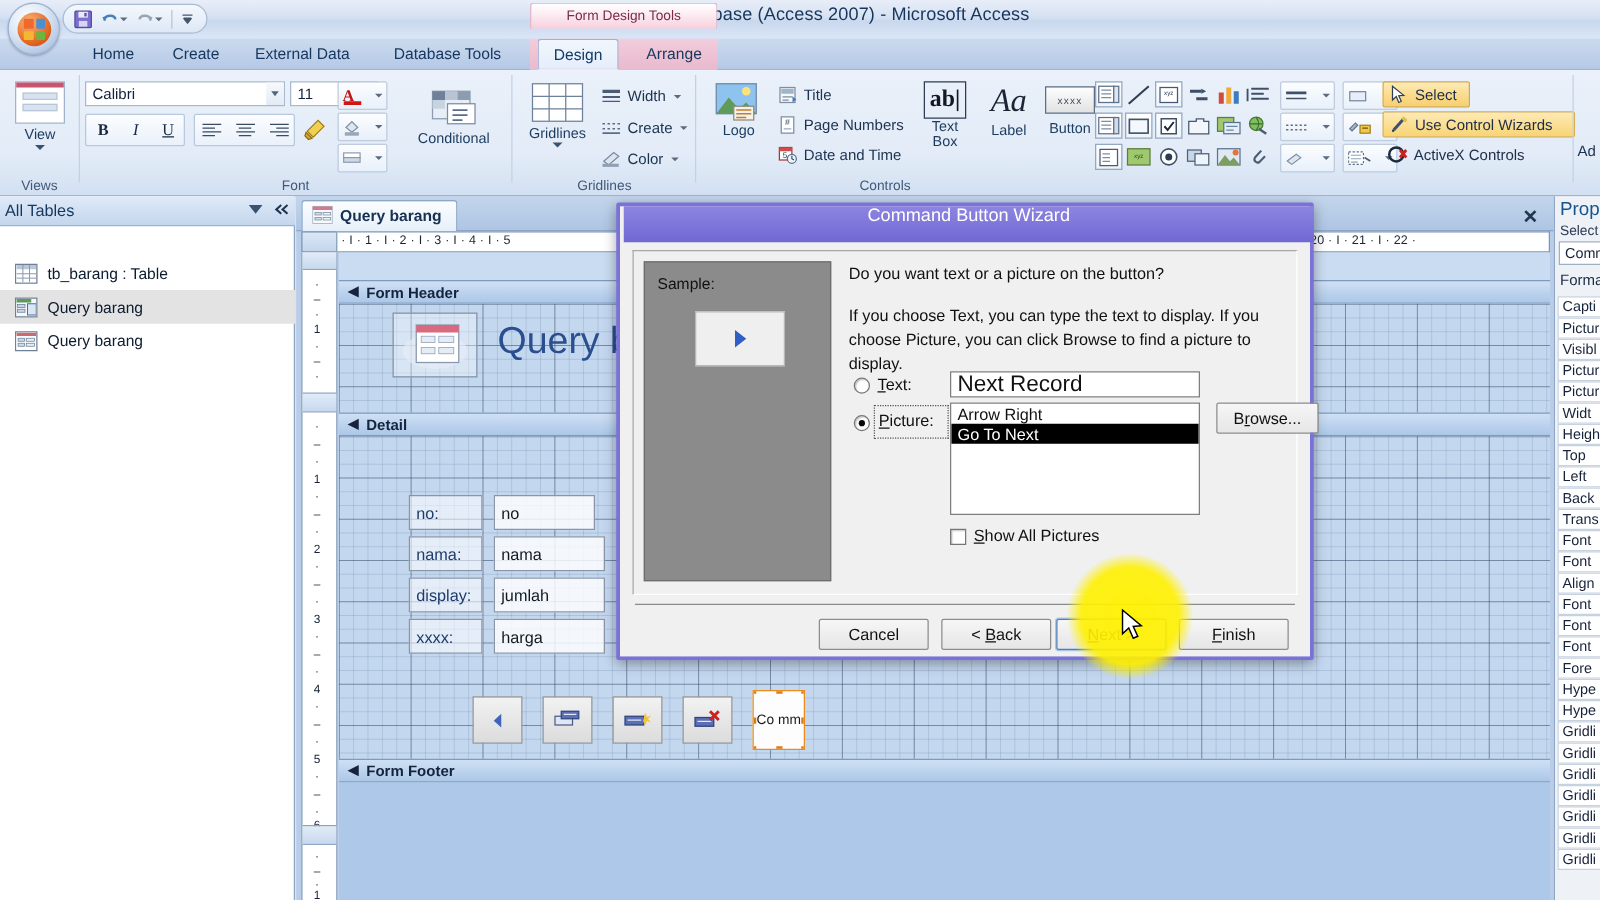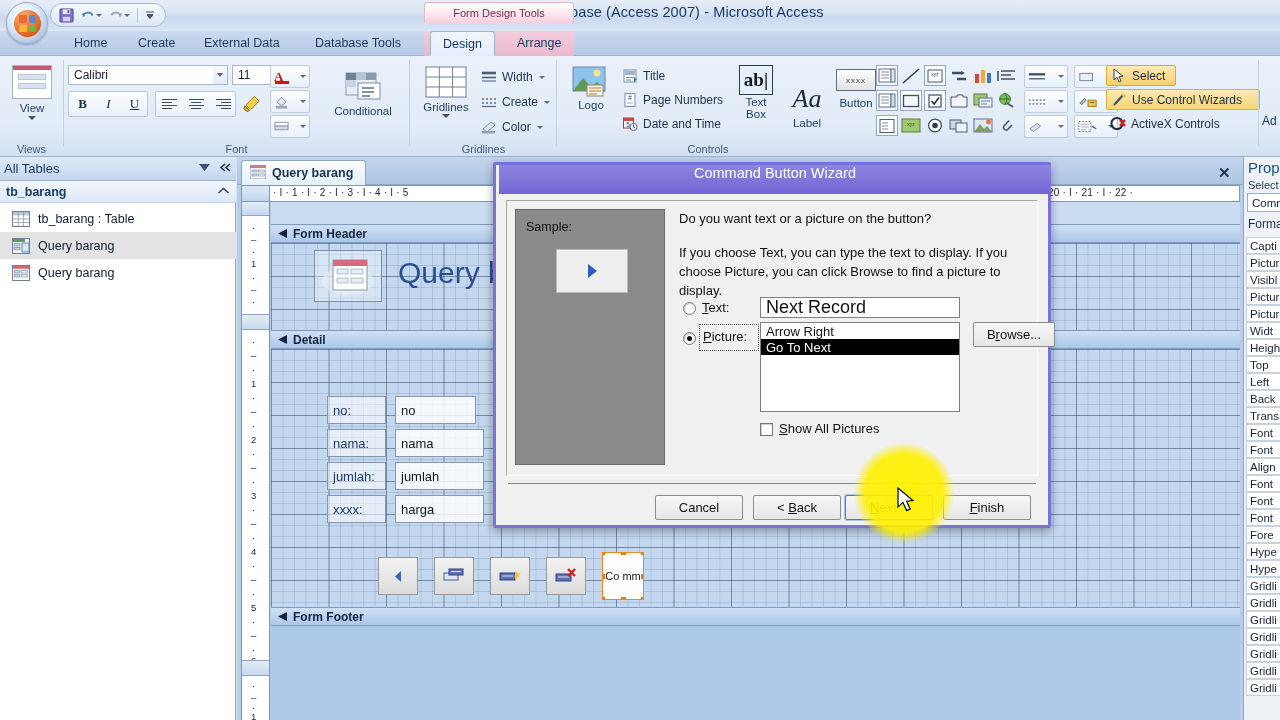--- a/index.html
+++ b/index.html
@@ -610,21 +610,21 @@
               <path d="M11.5 8.6v2.4l1.7 1" stroke="#32455e" stroke-width=".9" fill="none"></path>
             </svg>
           </span>
         <span>Date and Time</span>
       </div>
 
       <div class="bigbtn" style="left:178px; top:8px; width:40px;">
         <div style="width:34px;height:30px;margin:0 auto;border:1.5px solid #2b3c55;display:flex;align-items:center;justify-content:center;font-family:'Liberation Serif',serif;font-size:19px;font-weight:bold;color:#121a26">ab|</div>
         <div class="lbl" style="line-height:12px;margin-top:1px">Text Box</div>
       </div>
-      <div class="bigbtn" style="left:226px; top:8px; width:46px;margin-top:18px;">
+      <div class="bigbtn" style="left:226px; top:8px; width:46px;">
         <div style="height:32px;display:flex;align-items:center;justify-content:center;font-family:'Liberation Serif',serif;font-style:italic;font-size:26px;color:#1a2536">Aa</div>
         <div class="lbl" style="margin-top:2px">Label</div>
       </div>
       <div class="bigbtn" style="left:274px; top:8px; width:48px;">
         <div style="width:40px;height:22px;margin:4px auto 0;border:1px solid #5d6e85;background:linear-gradient(to bottom,#fefefe,#e2e2e2);display:flex;align-items:center;justify-content:center;font-size:8px;letter-spacing:1px;color:#3a4a60">xxxx</div>
         <div class="lbl" style="margin-top:6px">Button</div>
       </div>
 
       <div class="ctl-icon" style="left:318px; top:8px">
           <svg width="18" height="16" viewBox="0 0 18 16">
@@ -823,26 +823,20 @@
     <div class="nav-head">
       <span>All Tables</span>
       <span class="sp">
         <span><svg width="13" height="11" viewBox="0 0 13 11">
               <path d="M1 2 h11 l-5.5 7 z" fill="#3a5170"></path>
             </svg></span>
         <span><svg width="13" height="11" viewBox="0 0 13 11">
               <path d="M6 2 L2 5.5 L6 9 M11 2 L7 5.5 L11 9" stroke="#1f3350" stroke-width="1.6" fill="none"></path>
             </svg></span>
       </span>
-    </div>
-    <div class="nav-group">
-      <span>tb_barang</span>
-      <span style="margin-left:auto"><svg width="13" height="10" viewBox="0 0 13 10">
-            <path d="M1.5 7 L6.5 2.5 L11.5 7" stroke="#2d4669" stroke-width="1.6" fill="none"></path>
-          </svg></span>
     </div>
 
     <div class="nav-item" style="top:48px">
       <span class="nav-ico">
         <svg width="16" height="14" viewBox="0 0 16 14">
             <rect x="0" y="0" width="16" height="14" fill="#fff"></rect>
             <rect x="0" y="0" width="16" height="3.4" fill="#b9c7d6"></rect>
             <path d="M5.3 0v14M10.6 0v14M0 7h16M0 10.5h16" stroke="#8a9bae" stroke-width=".8"></path>
           </svg>
       </span>
@@ -975,21 +969,21 @@
       </div>
       <div class="section" style="top:147px; height:258px;">
         <div class="grid-overlay"></div>
 
         <div class="fld-label" style="left:56px; top:47px; width:59px; height:28px;">no:</div>
         <div class="fld-text" style="left:124px; top:47px; width:81px; height:28px;">no</div>
 
         <div class="fld-label" style="left:56px; top:80px; width:59px; height:28px;">nama:</div>
         <div class="fld-text" style="left:124px; top:80px; width:89px; height:28px;">nama</div>
 
-        <div class="fld-label" style="left:56px; top:113px; width:59px; height:28px;">jumlah:</div>
+        <div class="fld-label" style="left:56px; top:113px; width:59px; height:28px;">display:</div>
         <div class="fld-text" style="left:124px; top:113px; width:89px; height:28px;">jumlah</div>
 
         <div class="fld-label" style="left:56px; top:146px; width:59px; height:28px;">xxxx:</div>
         <div class="fld-text" style="left:124px; top:146px; width:89px; height:28px;">harga</div>
 
         <div class="cmdbtn" style="left:107px; top:208px; width:40px; height:38px;">
           <svg width="15" height="15" viewBox="0 0 15 15">
               <path d="M10 2 L4 7.5 L10 13 Z" fill="#3f63b8"></path>
             </svg>
         </div>

